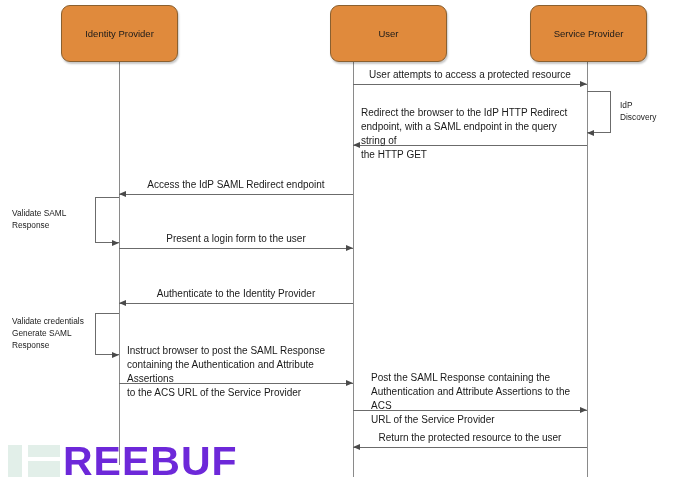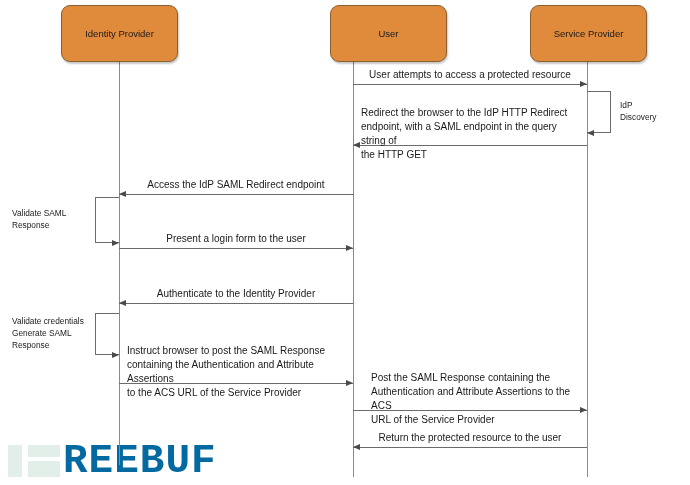--- a/index.html
+++ b/index.html
@@ -45,25 +45,25 @@
     width: 32px; height: 12px;
     background: #e2efe9;
   }
   .wm-blk2 {
     position: absolute;
     left: 20px; top: 16px;
     width: 32px; height: 16px;
     background: #e2efe9;
   }
   .wm-text {
-    font-family: Liberation Mono, monospace;
+    font-family: Liberation Sans, sans-serif;
     font-weight: bold;
     font-size: 41px;
     letter-spacing: 1px;
-    color: #0369a1;
+    color: #6d28d9;
     line-height: 1;
   }
 
   
   .participant {
     position: absolute;
     width: 117px;
     height: 57px;
     top: 5px;
     background: #e08a3c;

